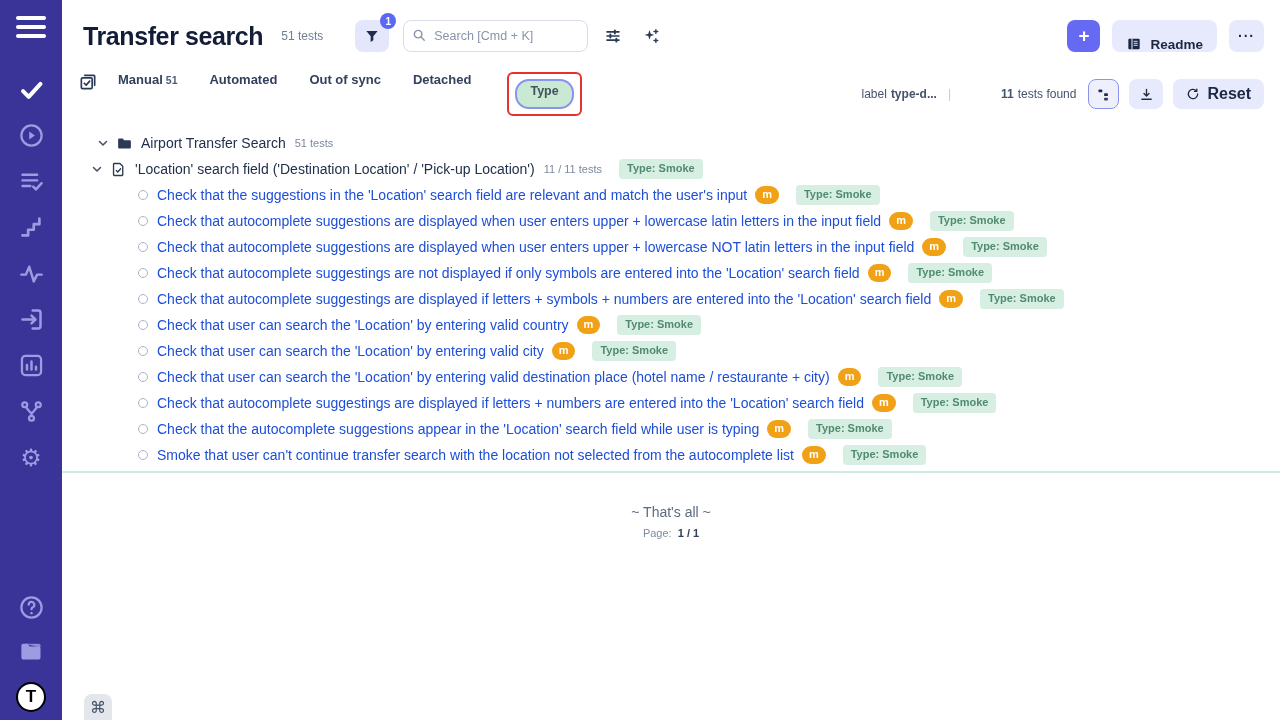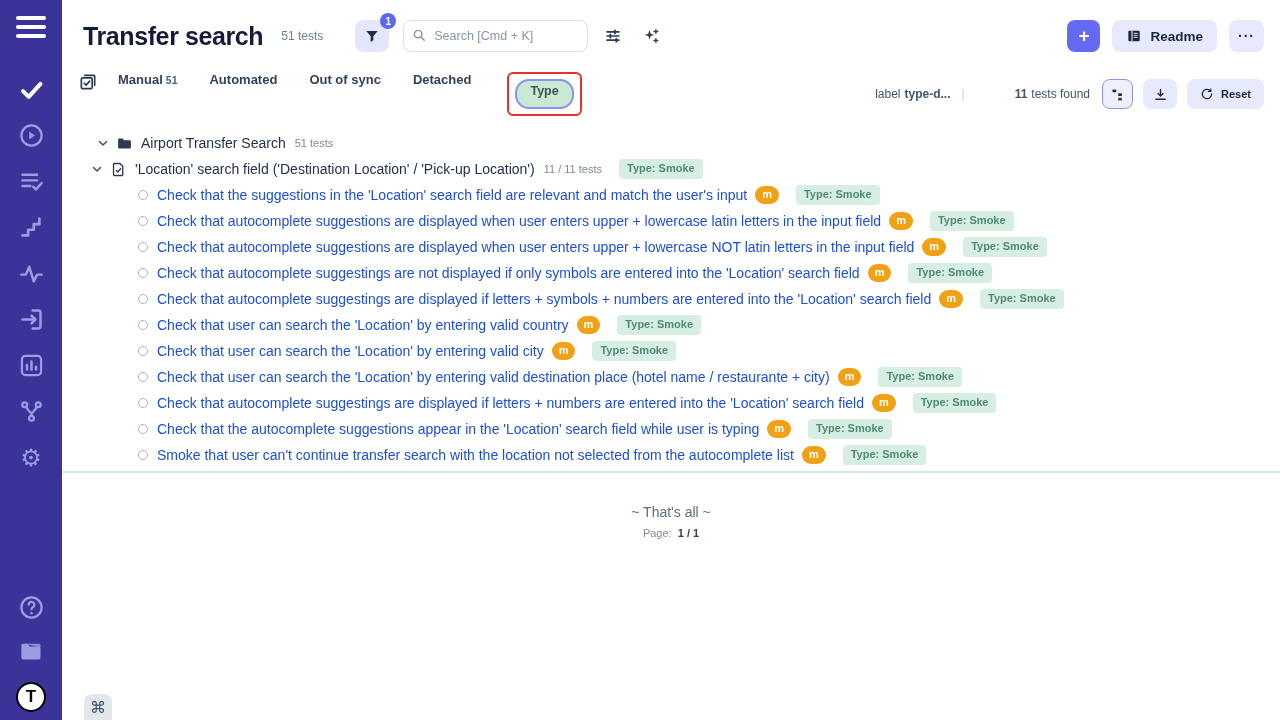--- a/index.html
+++ b/index.html
@@ -26,39 +26,39 @@
   .tests-count { font-size:12px; color:#6d7f95; margin-left:18px; }
   .filter-btn { position:relative; margin-left:32px; width:34px; height:32px; background:#e4e7fb; border-radius:8px; display:flex; align-items:center; justify-content:center; cursor:pointer; color:#222c49; }
   .filter-badge { position:absolute; top:-7px; right:-7px; min-width:16px; height:16px; border-radius:50%; background:#5a68f2; color:#fff; font-size:10px; font-weight:bold; display:flex; align-items:center; justify-content:center; }
   .search-wrap { position:relative; margin-left:14px; }
   .search-wrap input { width:185px; height:32px; border:1px solid #d9dee9; border-radius:8px; padding:0 8px 0 30px; font-size:12.5px; color:#44536b; outline:none; font-family:"Liberation Sans",sans-serif; background:#fff; }
   .search-wrap input::placeholder { color:#8795a9; }
   .search-glass { position:absolute; left:9px; top:8px; color:#8795a9; }
   .hicon-btn { margin-left:12px; width:26px; height:26px; display:flex; align-items:center; justify-content:center; color:#2c3a55; cursor:pointer; }
   .right-group { margin-left:auto; display:flex; align-items:center; gap:12px; }
   .plus-btn { width:33px; height:32px; background:#666af2; border-radius:8px; color:#fff; font-size:19px; font-weight:bold; display:flex; align-items:center; justify-content:center; cursor:pointer; border:none; }
-  .readme-btn { height:32px; background:#e7eafc; border-radius:8px; padding:0 14px; display:flex; align-items:center; gap:8px; font-size:13.5px; font-weight:bold; color:#1c2742; cursor:pointer; border:none; font-family:"Liberation Sans",sans-serif; }
+  .readme-btn { height:32px; background:#e7eafc; border-radius:8px; padding:0 14px; display:flex; align-items:flex-end; gap:8px; font-size:13.5px; font-weight:bold; color:#1c2742; cursor:pointer; border:none; font-family:"Liberation Sans",sans-serif; }
   .more-btn { width:35px; height:32px; background:#e7eafc; border-radius:8px; display:flex; align-items:center; justify-content:center; font-size:14px; font-weight:bold; color:#1c2742; letter-spacing:1px; cursor:pointer; border:none; }
 
   
   .tabrow { height:44px; display:flex; padding:0 16px 0 16px; flex-shrink:0; }
   .selectall { width:20px; height:20px; color:#2c3a55; margin-right:20px; cursor:pointer; }
   .tab { font-size:13px; font-weight:bold; color:#33415c; margin-right:32px; cursor:pointer; white-space:nowrap; }
   .tab .tab-count { font-size:10.5px; font-weight:bold; color:#4d5d77; margin-left:3px; }
   .type-annotation { border:2px solid #e5322d; border-radius:6px; padding:5px 6px; display:flex; margin-left:4px; }
   .type-pill { background:#c9e9d2; border:2px solid #8a93f0; border-radius:14px; padding:3px 13px; font-size:12.5px; font-weight:bold; color:#43525f; cursor:pointer; }
   .tab-meta { margin-left:auto; display:flex; align-items:center; font-size:12px; color:#44536b; }
   .meta-label-prefix { color:#44536b; }
   .meta-label-value { font-weight:bold; margin-left:4px; }
   .meta-sep { color:#c3cbd8; margin:0 11px; }
   .meta-count { font-weight:bold;margin-left:39px; }
   .meta-suffix { margin-left:4px; color:#44536b; }
   .tree-btn { margin-left:12px; width:31px; height:30px; border:1.5px solid #8a93f0; background:#eef0fe; border-radius:8px; display:flex; align-items:center; justify-content:center; color:#222c49; cursor:pointer; }
   .dl-btn { margin-left:10px; width:34px; height:30px; background:#e7eafc; border-radius:8px; display:flex; align-items:center; justify-content:center; color:#222c49; cursor:pointer; border:none; }
-  .reset-btn { margin-left:10px; height:30px; background:#e7eafc; border-radius:8px; padding:0 13px; display:flex; align-items:center; gap:7px; font-size:11px; font-weight:bold; color:#1c2742; cursor:pointer; border:none; font-family:"Liberation Sans",sans-serif; }
+  .reset-btn { margin-left:10px; height:30px; background:#e7eafc; border-radius:8px; padding:0 13px; display:flex; align-items:center; gap:7px; font-size:16px; font-weight:bold; color:#1c2742; cursor:pointer; border:none; font-family:"Liberation Sans",sans-serif; }
 
   
   .content { flex:1; padding-top:14px; position:relative; }
   .trow { display:flex; align-items:center; height:26px; font-size:14px; color:#2e3d54; white-space:nowrap; }
   .trow .chev { width:14px; height:14px; color:#44536b; margin-right:6px; flex-shrink:0; cursor:pointer; }
   .row-folder { padding-left:34px; }
   .row-suite { padding-left:28px;text-align:right; }
   .row-test { padding-left:76px; cursor:pointer; }
   .node-icon { width:17px; height:17px; color:#2c3a55; margin-right:8px; flex-shrink:0; }
   .node-name { color:#22304b; }

